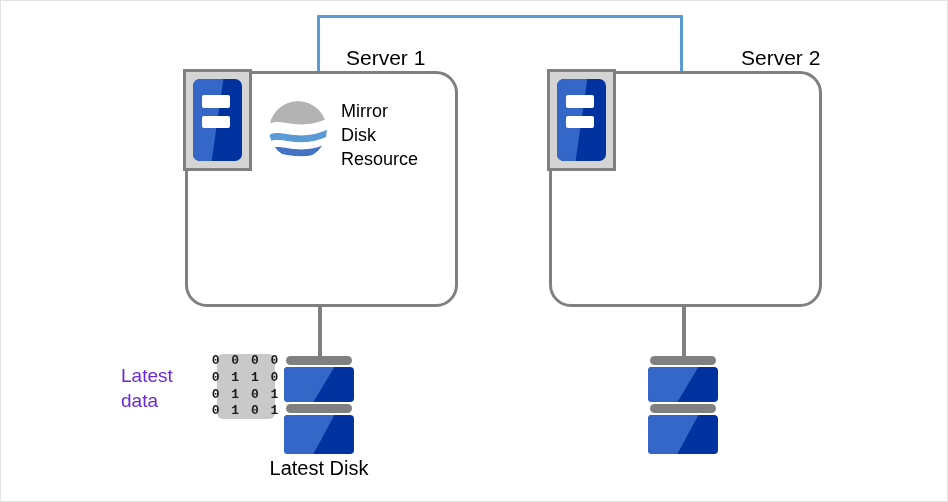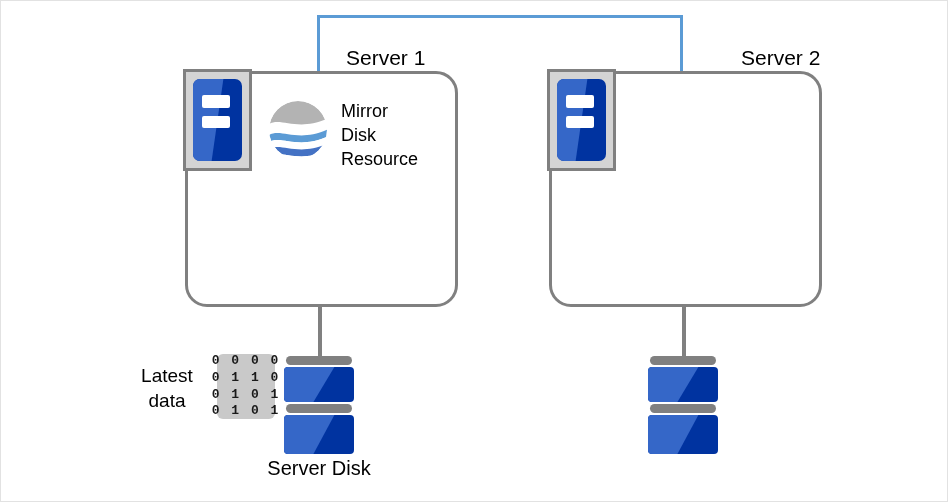--- a/index.html
+++ b/index.html
@@ -137,22 +137,22 @@
     font-size: 13px;
     font-weight: bold;
     color: #1a1a1a;
     letter-spacing: 2px;
     line-height: 1.28;
     white-space: pre;
   }
 
   .latest-label {
     font-size: 19px;
-    color: #000000;
-    text-align: center;
+    color: #6d28d9;
+    text-align: left;
     line-height: 1.3;
     white-space: pre-line;
   }
   .disk-label {
     font-size: 20px;
     color: #000000;
     white-space: nowrap;
     text-align: center;
   }
 </style>
@@ -212,21 +212,21 @@
   <div class="abs bin-badge" style="left:216px; top:353px; width:58px; height:65px;">
     <div class="bin-row">0 0 0 0</div>
     <div class="bin-row">0 1 1 0</div>
     <div class="bin-row">0 1 0 1</div>
     <div class="bin-row">0 1 0 1</div>
   </div>
 
   <div class="abs latest-label" style="left:120px; top:363px; width:92px;">Latest
 data</div>
 
-  <div class="abs disk-label" style="left:248px; top:456px; width:140px;">Server Disk</div>
+  <div class="abs disk-label" style="left:248px; top:456px; width:140px;">Latest Disk</div>
 
   <div class="abs server-label" style="left:740px; top:46px;">Server 2</div>
 
   <div class="abs server-box" style="left:548px; top:70px; width:273px; height:236px;"></div>
 
   <div class="abs srv-icon" style="left:546px; top:68px; width:69px; height:102px;">
     <div class="srv-icon-inner">
       <div class="srv-bar b1"></div>
       <div class="srv-bar b2"></div>
     </div>

